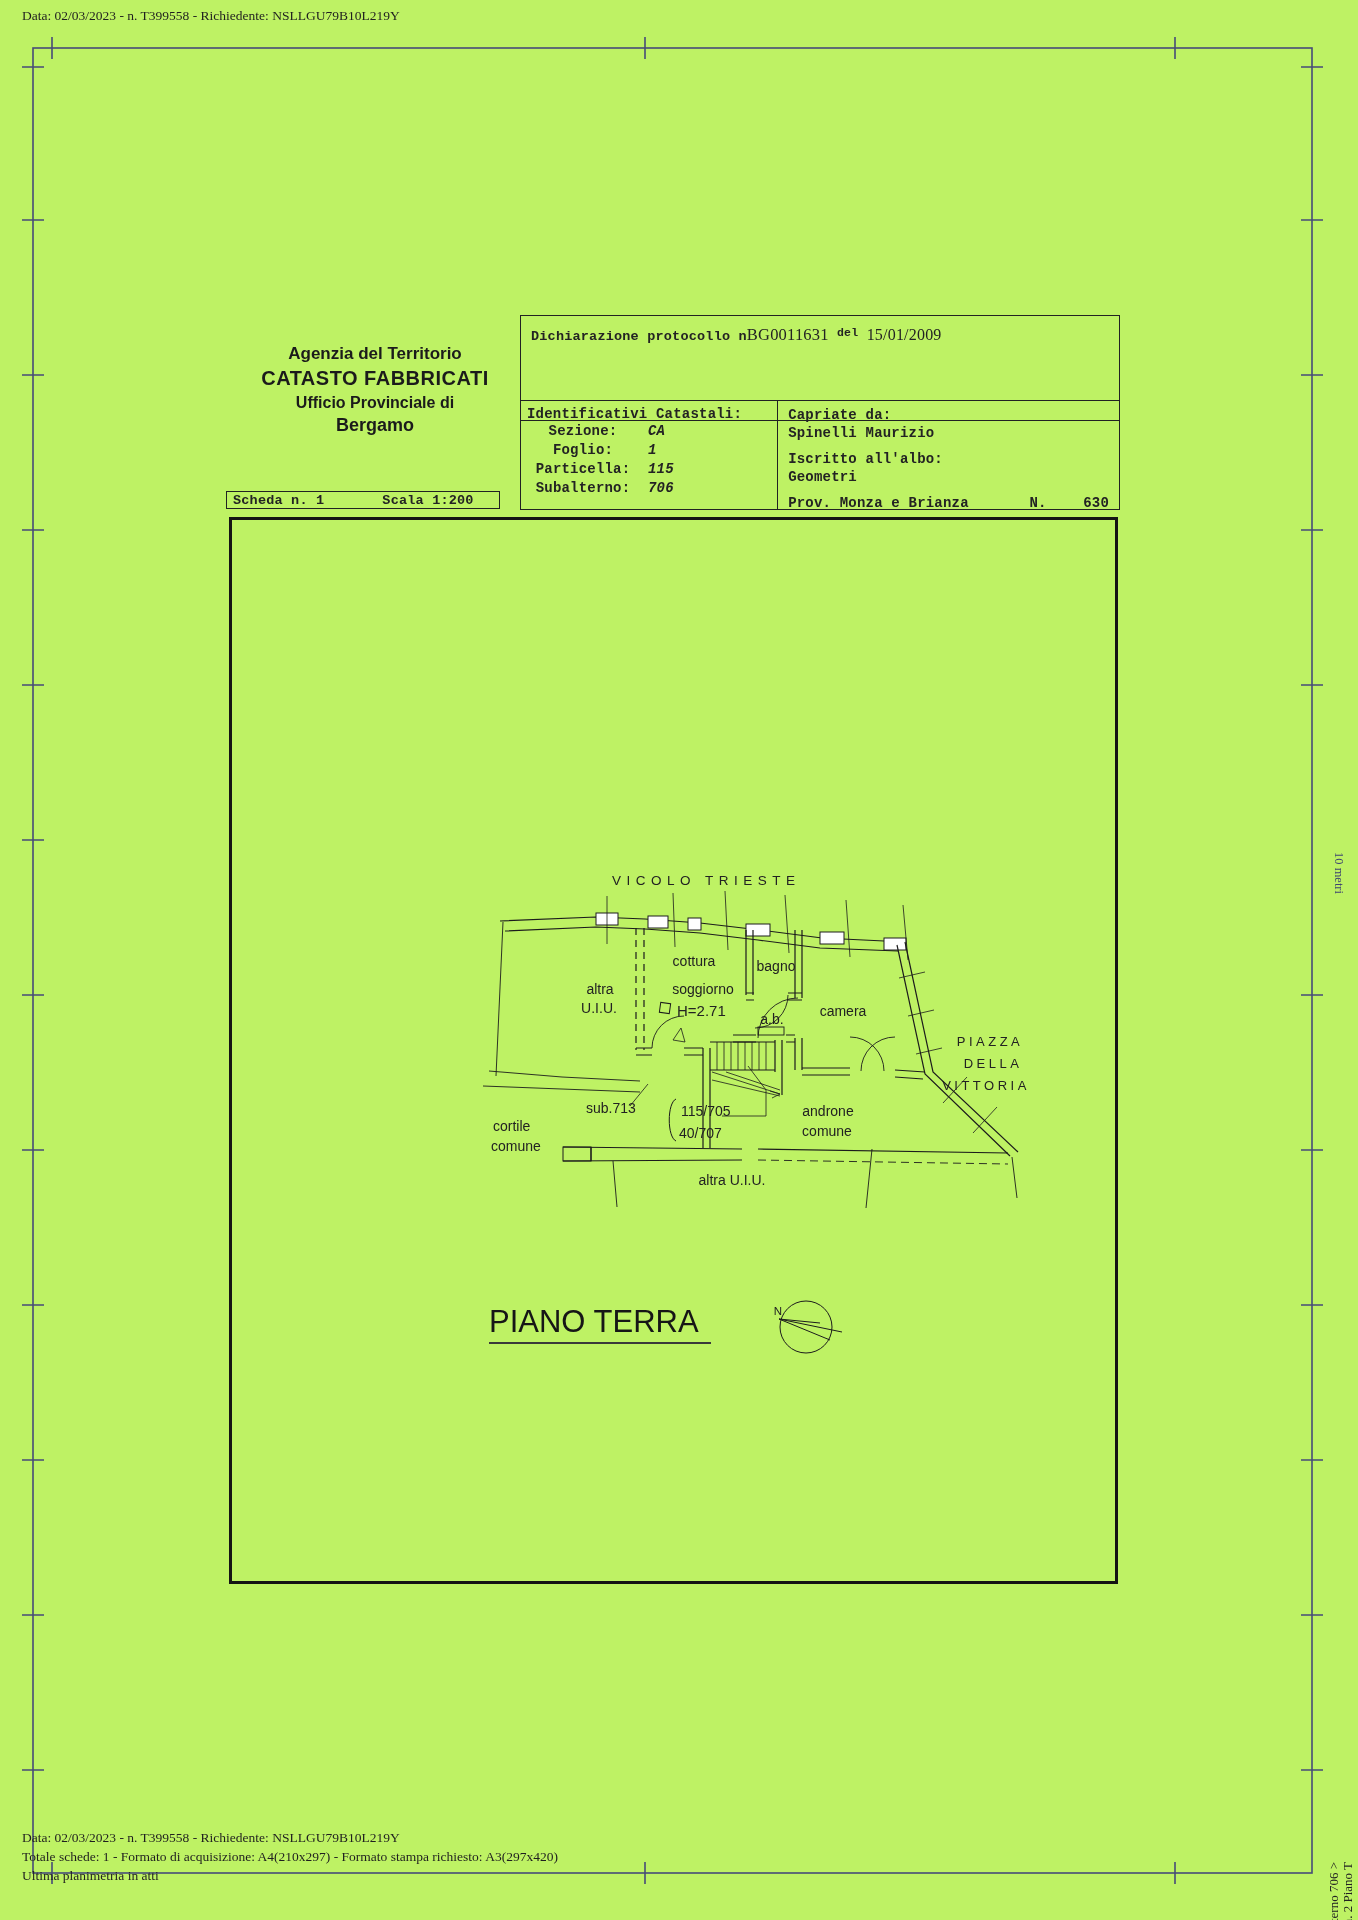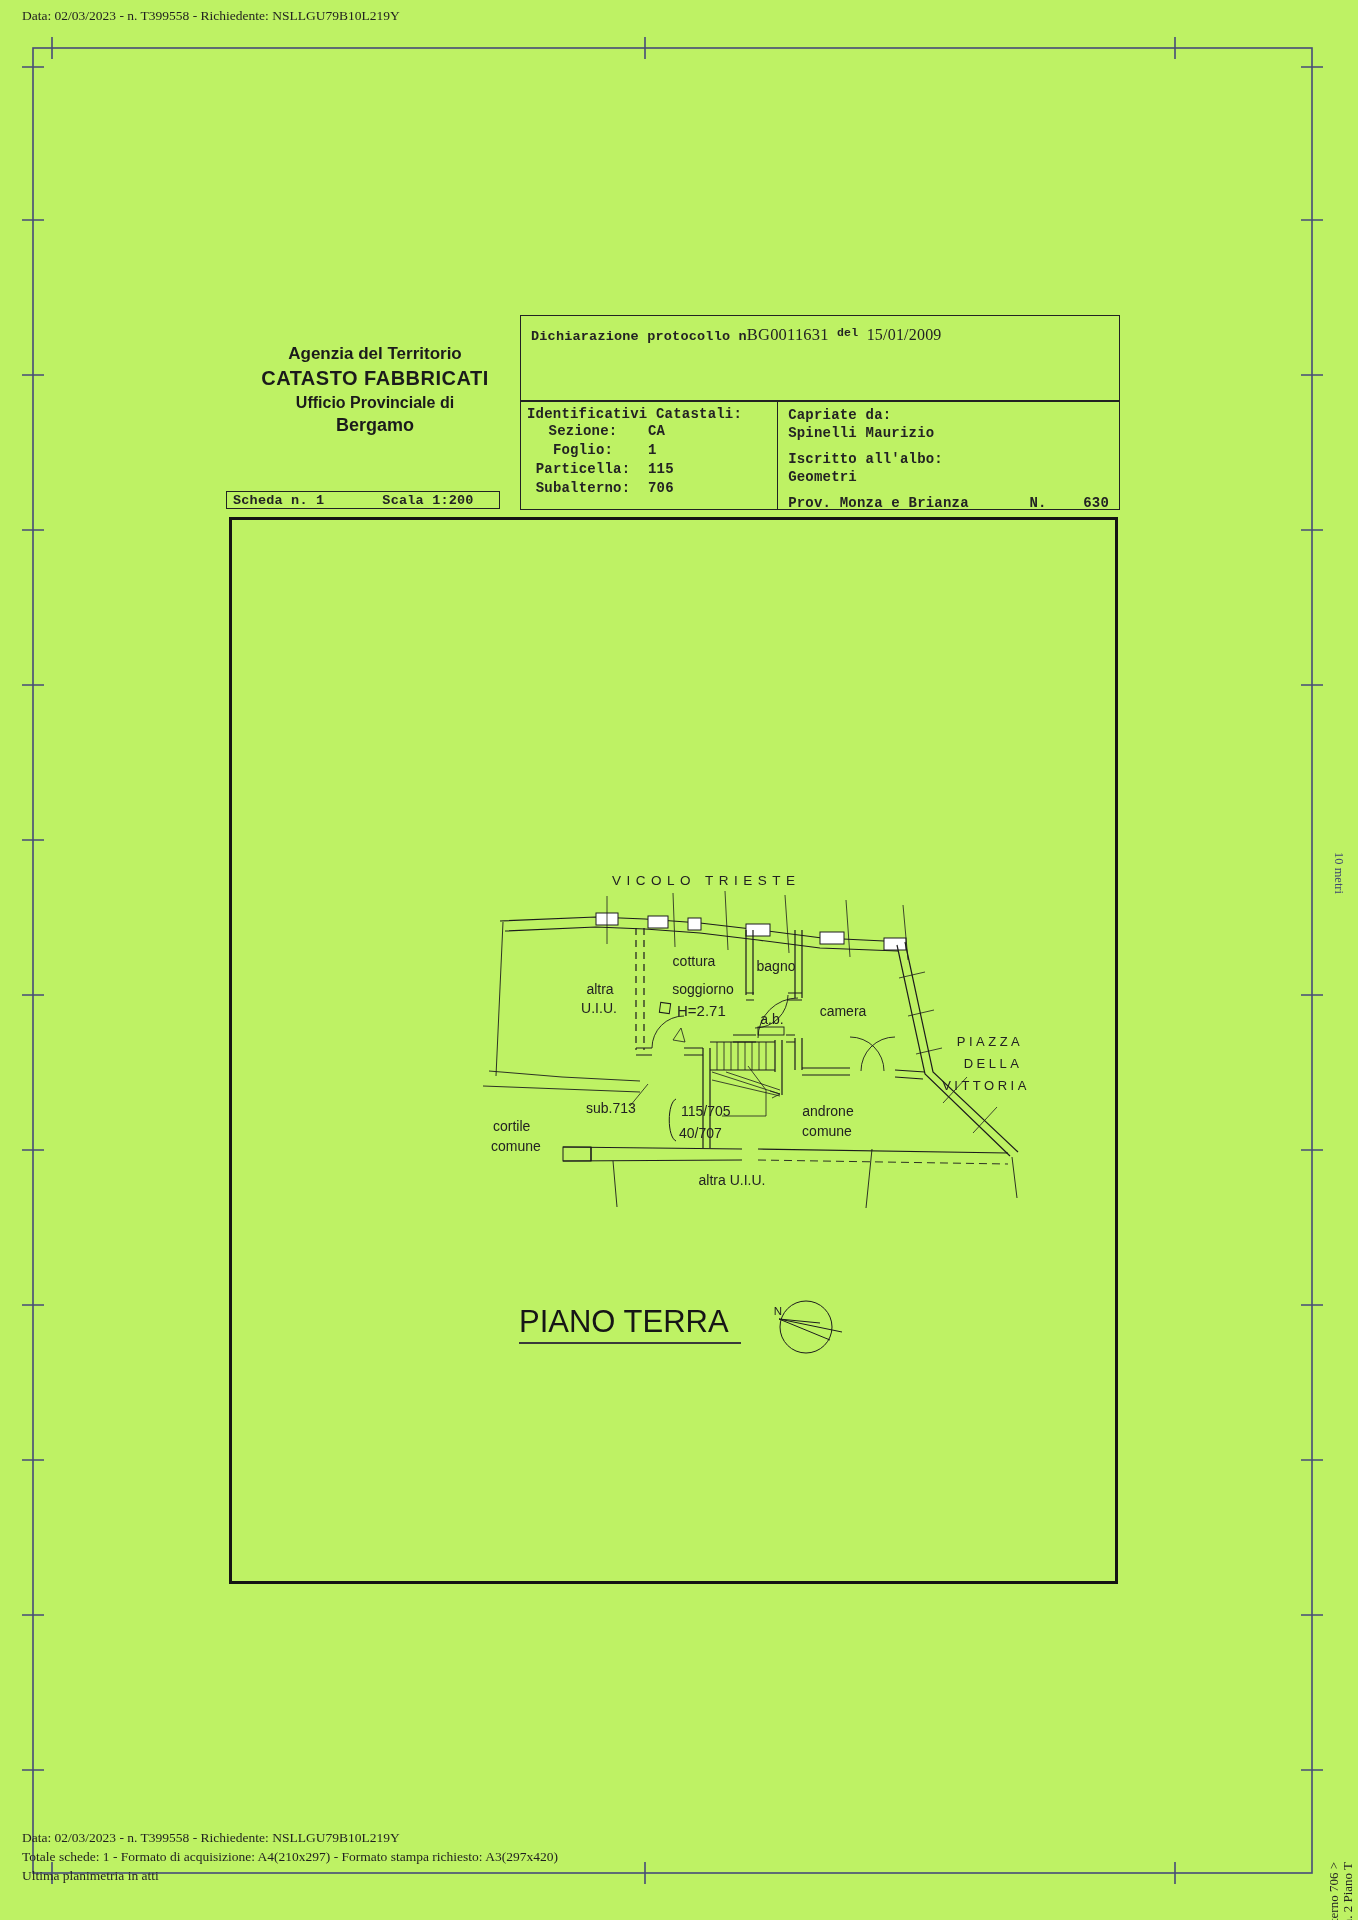--- a/index.html
+++ b/index.html
@@ -9,45 +9,45 @@
   .serif{font-family:"Liberation Serif",serif;}
   .mono{font-family:"Liberation Mono","DejaVu Sans Mono",monospace;font-weight:700;letter-spacing:.2px;color:#232323;}
   .hdr{font-size:13.5px;}
   
   .agency{left:228px;top:344px;width:294px;text-align:center;font-family:"Liberation Sans",sans-serif;color:#1b1b1b;}
   .agency .l1{font-size:17px;font-weight:700;}
   .agency .l2{font-size:20px;font-weight:700;margin-top:3px;letter-spacing:.5px;}
   .agency .l3{font-size:16px;font-weight:700;margin-top:4px;}
   .agency .l4{font-size:18px;font-weight:700;margin-top:3px;}
   
-  .boxA{left:520px;top:315px;width:600px;height:87px;border:1.6px solid #222;box-sizing:border-box;
+  .boxA{left:520px;top:315px;width:600px;height:106px;border:1.6px solid #222;box-sizing:border-box;
         padding:6px 10px 0 10px;font-size:13.5px;}
   .boxA .row{white-space:nowrap;line-height:21px;position:relative;}
   .proto{font-family:"Liberation Serif",serif;font-weight:400;font-size:16.5px;}
   .dellbl{font-size:11.5px;vertical-align:4px;}
   .pdate{font-family:"Liberation Serif",serif;font-weight:400;font-size:16px;}
   .civ{position:absolute;left:462px;top:0;}
   .boxB{left:520px;top:400px;width:600px;height:110px;border:1.6px solid #222;box-sizing:border-box;display:flex;}
   .idpane{width:290px;border-right:1.6px solid #222;box-sizing:border-box;padding:5px 6px;font-size:14px;}
   .idrow{display:flex;line-height:19px;}
   .idrow .lbl{width:112px;text-align:center;}
-  .idrow .val{padding-left:9px;}
+  .idrow .val{padding-left:9px;font-style:italic;}
   .copane{flex:1;padding:5px 10px;font-size:14px;line-height:18px;}
   .gap{height:8px;}
   .provrow{white-space:nowrap;}
   .provrow .nlbl{margin-left:52px;}
   .provrow .nval{margin-left:28px;}
   
   .scheda{left:226px;top:491px;width:274px;height:18px;border:1.6px solid #222;box-sizing:border-box;
           font-size:13.5px;display:flex;align-items:center;padding:0 6px;}
   .scheda .scala{margin-left:58px;}
   
   .bigframe{left:229px;top:517px;width:889px;height:1067px;border:3px solid #141414;box-sizing:border-box;}
   
-  .floortitle{left:519px;top:1304px;font-family:"Liberation Sans",sans-serif;font-size:31px;color:#161616;
+  .floortitle{left:489px;top:1304px;font-family:"Liberation Sans",sans-serif;font-size:31px;color:#161616;
               border-bottom:2px solid #3a3a3a;padding:0 12px 2px 0;width:fit-content;}
   
   .vmain{right:16px;bottom:58px;transform-origin:100% 100%;transform:rotate(-90deg);
          white-space:nowrap;font-size:13px;color:#222;}
   .vmain2{right:2px;bottom:58px;transform-origin:100% 100%;transform:rotate(-90deg);
           white-space:nowrap;font-size:13px;color:#222;}
   .vscale{left:1346px;top:852px;transform-origin:0 0;transform:rotate(90deg);
           white-space:nowrap;font-size:12.5px;}
   
   .foot{left:22px;font-size:13.5px;white-space:nowrap;}

